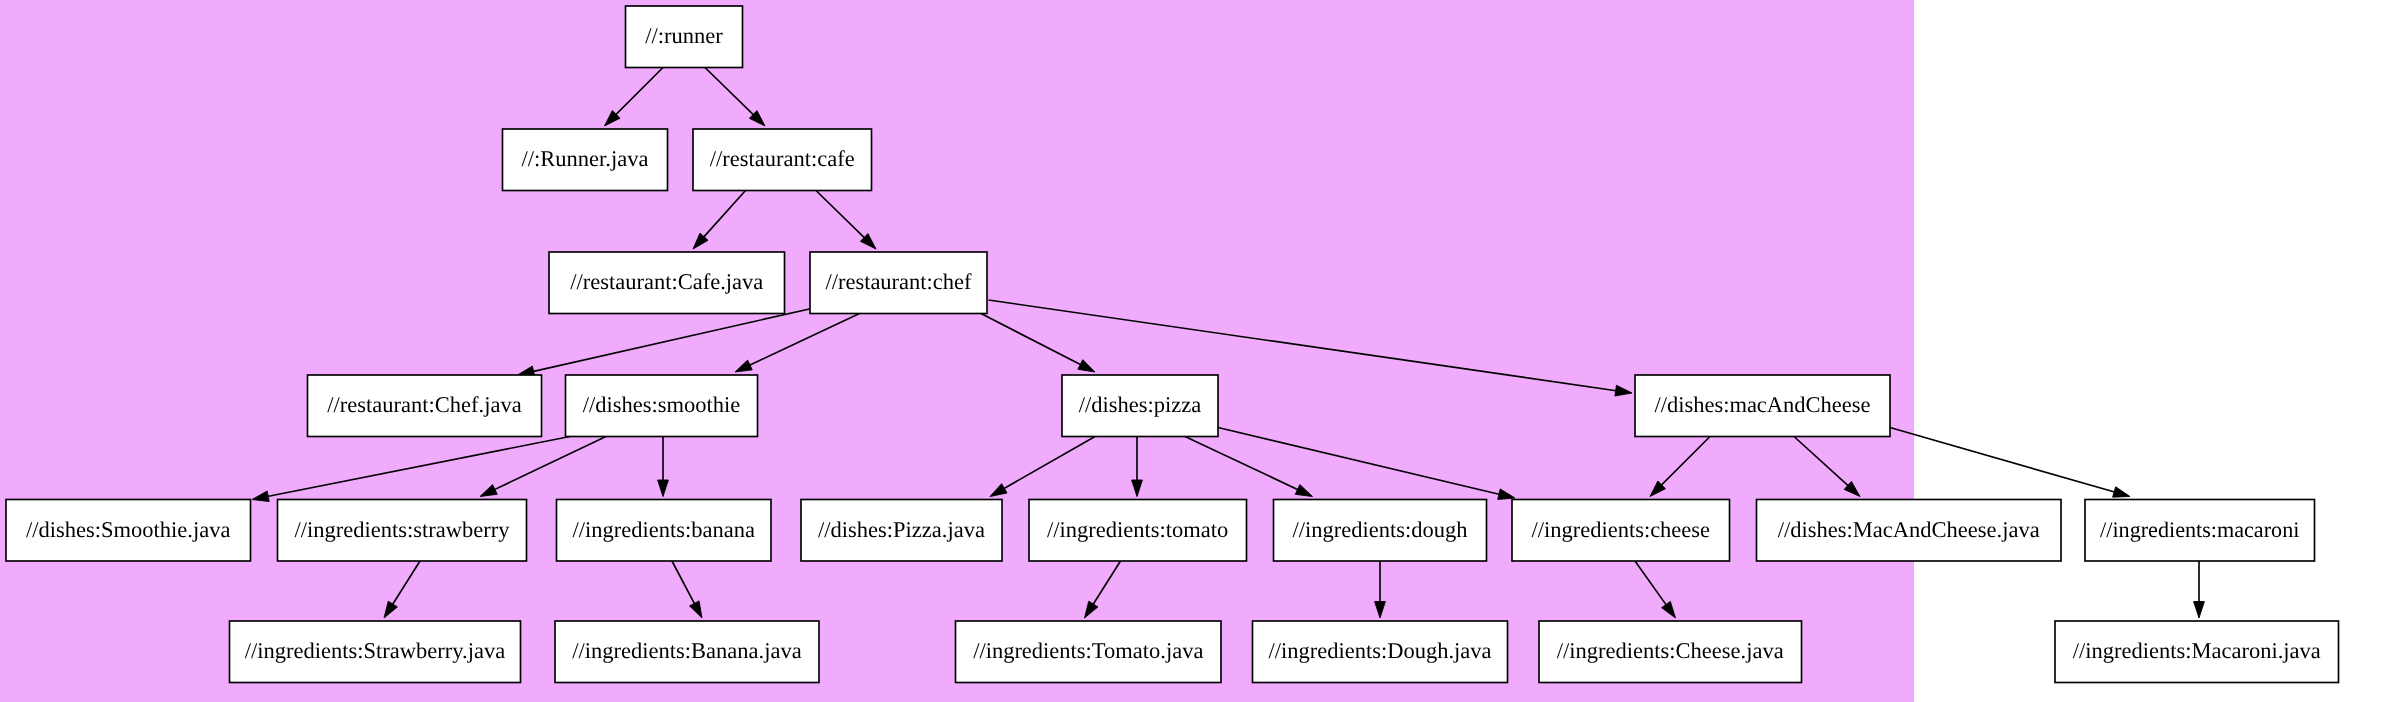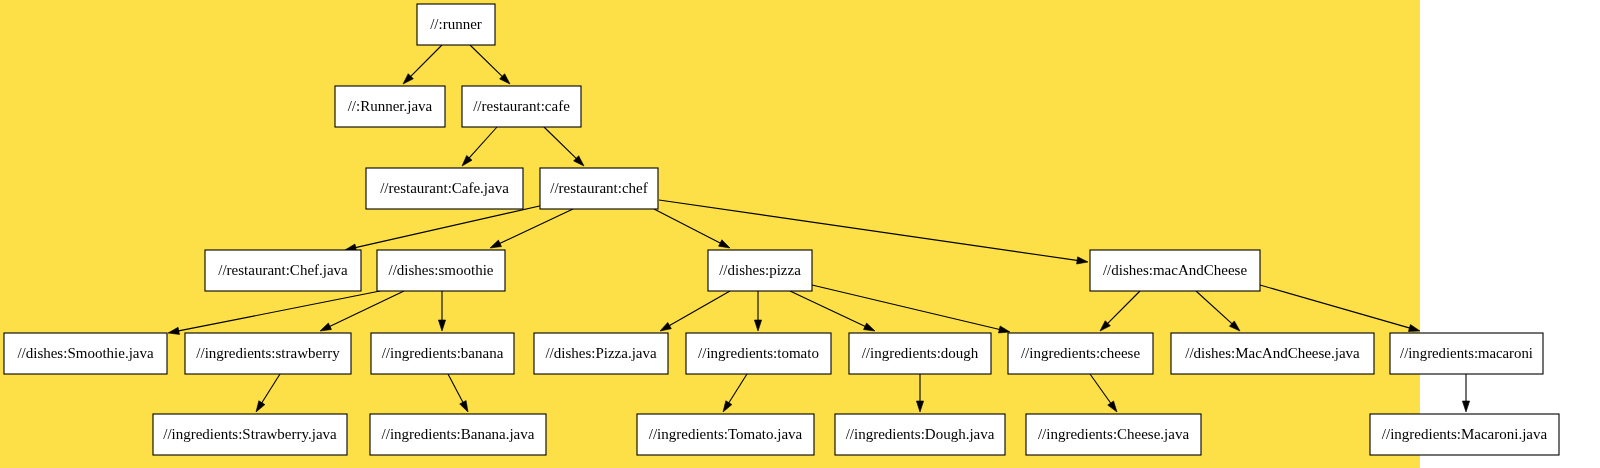--- a/index.html
+++ b/index.html
@@ -8,23 +8,23 @@
     background: #ffffff;
   }
   body {
     width: 1600px;
     height: 468px;
     overflow: hidden;
     font-family: "Liberation Serif", "DejaVu Serif", serif;
   }
   #graph-root {
     position: relative;
-    width: 1420px;
+    width: 1276px;
     height: 468px;
-    background: #fde047;
+    background: #f0abfc;
   }
   svg#graph-canvas {
     position: absolute;
     top: 0;
     left: 0;
     width: 1600px;
     height: 468px;
     shape-rendering: geometricPrecision;
   }
   .node-box {

